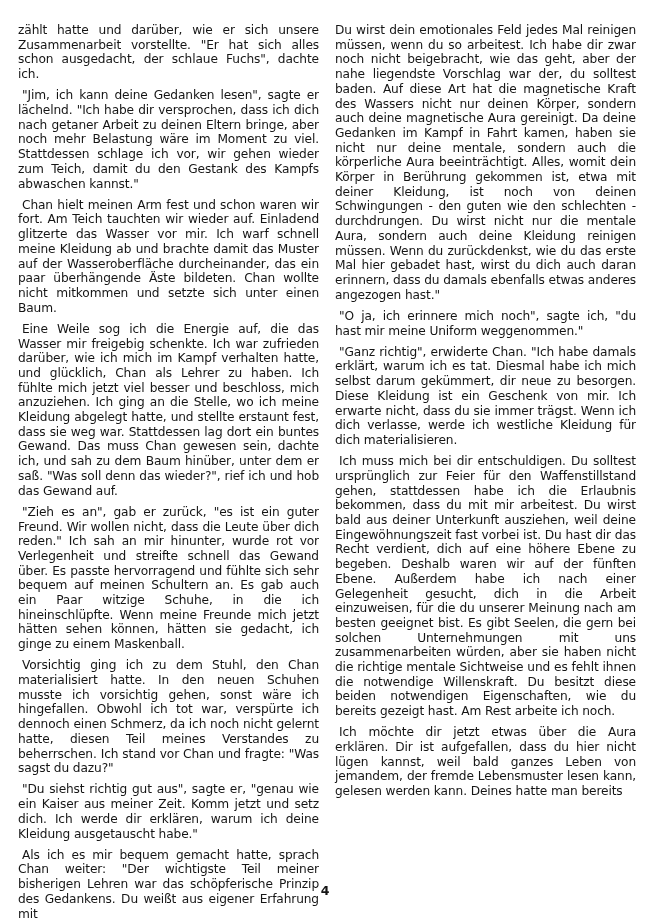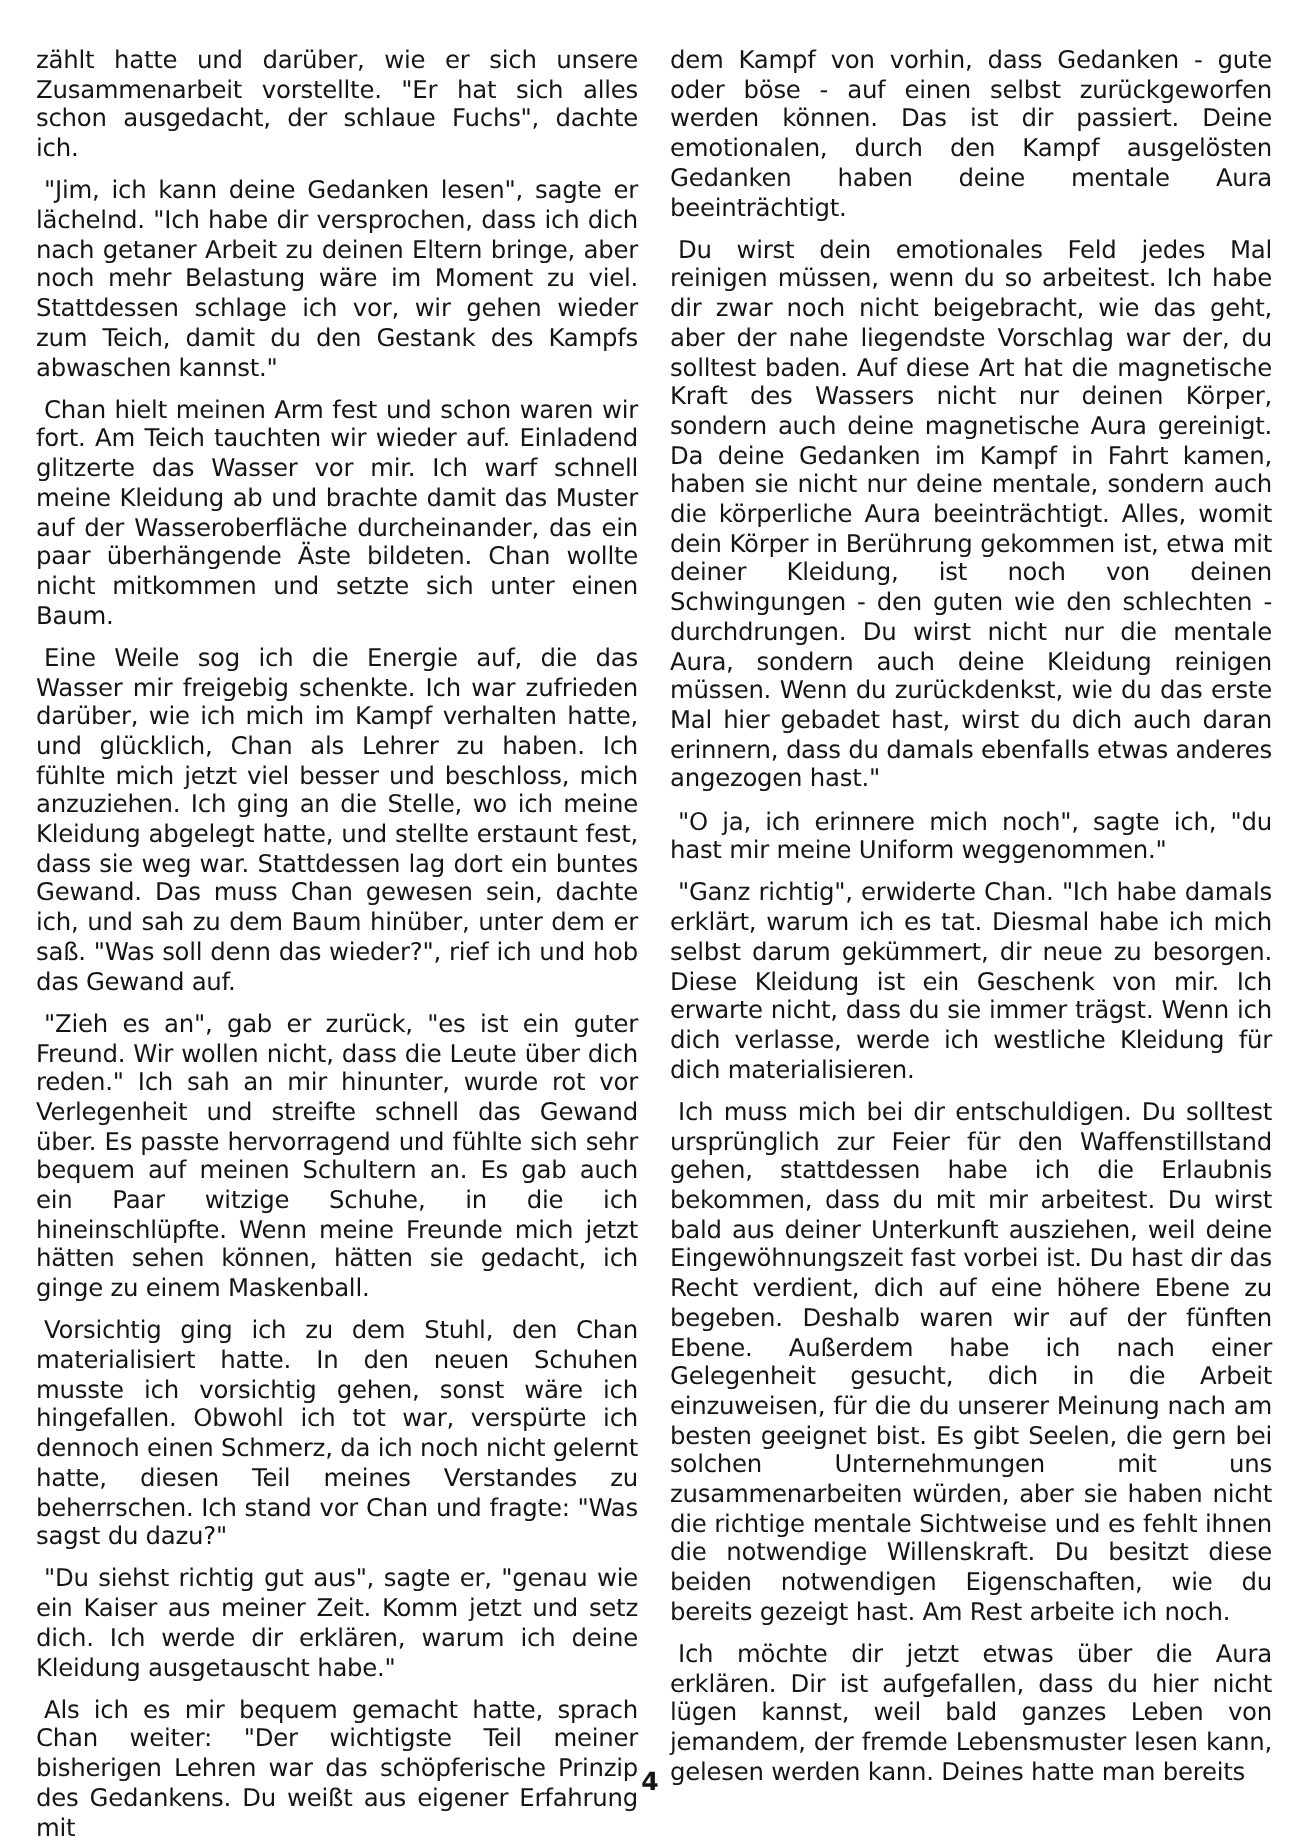--- a/index.html
+++ b/index.html
@@ -58,21 +58,20 @@
         <p>zählt hatte und darüber, wie er sich unsere Zusammenarbeit vorstellte. "Er hat sich alles schon ausgedacht, der schlaue Fuchs", dachte ich.</p>
         <p>"Jim, ich kann deine Gedanken lesen", sagte er lächelnd. "Ich habe dir versprochen, dass ich dich nach getaner Arbeit zu deinen Eltern bringe, aber noch mehr Belastung wäre im Moment zu viel. Stattdessen schlage ich vor, wir gehen wieder zum Teich, damit du den Gestank des Kampfs abwaschen kannst."</p>
         <p>Chan hielt meinen Arm fest und schon waren wir fort. Am Teich tauchten wir wieder auf. Einladend glitzerte das Wasser vor mir. Ich warf schnell meine Kleidung ab und brachte damit das Muster auf der Wasseroberfläche durcheinander, das ein paar überhängende Äste bildeten. Chan wollte nicht mitkommen und setzte sich unter einen Baum.</p>
         <p>Eine Weile sog ich die Energie auf, die das Wasser mir freigebig schenkte. Ich war zufrieden darüber, wie ich mich im Kampf verhalten hatte, und glücklich, Chan als Lehrer zu haben. Ich fühlte mich jetzt viel besser und beschloss, mich anzuziehen. Ich ging an die Stelle, wo ich meine Kleidung abgelegt hatte, und stellte erstaunt fest, dass sie weg war. Stattdessen lag dort ein buntes Gewand. Das muss Chan gewesen sein, dachte ich, und sah zu dem Baum hinüber, unter dem er saß. "Was soll denn das wieder?", rief ich und hob das Gewand auf.</p>
         <p>"Zieh es an", gab er zurück, "es ist ein guter Freund. Wir wollen nicht, dass die Leute über dich reden." Ich sah an mir hinunter, wurde rot vor Verlegenheit und streifte schnell das Gewand über. Es passte hervorragend und fühlte sich sehr bequem auf meinen Schultern an. Es gab auch ein Paar witzige Schuhe, in die ich hineinschlüpfte. Wenn meine Freunde mich jetzt hätten sehen können, hätten sie gedacht, ich ginge zu einem Maskenball.</p>
         <p>Vorsichtig ging ich zu dem Stuhl, den Chan materialisiert hatte. In den neuen Schuhen musste ich vorsichtig gehen, sonst wäre ich hingefallen. Obwohl ich tot war, verspürte ich dennoch einen Schmerz, da ich noch nicht gelernt hatte, diesen Teil meines Verstandes zu beherrschen. Ich stand vor Chan und fragte: "Was sagst du dazu?"</p>
         <p>"Du siehst richtig gut aus", sagte er, "genau wie ein Kaiser aus meiner Zeit. Komm jetzt und setz dich. Ich werde dir erklären, warum ich deine Kleidung ausgetauscht habe."</p>
         <p>Als ich es mir bequem gemacht hatte, sprach Chan weiter: "Der wichtigste Teil meiner bisherigen Lehren war das schöpferische Prinzip des Gedankens. Du weißt aus eigener Erfahrung mit</p>
       </div>
     <div class="column" lang="de">
-        <p>dem Kampf von vorhin, dass Gedanken - gute oder böse - auf einen selbst zurückgeworfen werden können. Das ist dir passiert. Deine emotionalen, durch den Kampf ausgelösten Gedanken haben deine mentale Aura beeinträchtigt.</p>
         <p>Du wirst dein emotionales Feld jedes Mal reinigen müssen, wenn du so arbeitest. Ich habe dir zwar noch nicht beigebracht, wie das geht, aber der nahe liegendste Vorschlag war der, du solltest baden. Auf diese Art hat die magnetische Kraft des Wassers nicht nur deinen Körper, sondern auch deine magnetische Aura gereinigt. Da deine Gedanken im Kampf in Fahrt kamen, haben sie nicht nur deine mentale, sondern auch die körperliche Aura beeinträchtigt. Alles, womit dein Körper in Berührung gekommen ist, etwa mit deiner Kleidung, ist noch von deinen Schwingungen - den guten wie den schlechten - durchdrungen. Du wirst nicht nur die mentale Aura, sondern auch deine Kleidung reinigen müssen. Wenn du zurückdenkst, wie du das erste Mal hier gebadet hast, wirst du dich auch daran erinnern, dass du damals ebenfalls etwas anderes angezogen hast."</p>
         <p>"O ja, ich erinnere mich noch", sagte ich, "du hast mir meine Uniform weggenommen."</p>
         <p>"Ganz richtig", erwiderte Chan. "Ich habe damals erklärt, warum ich es tat. Diesmal habe ich mich selbst darum gekümmert, dir neue zu besorgen. Diese Kleidung ist ein Geschenk von mir. Ich erwarte nicht, dass du sie immer trägst. Wenn ich dich verlasse, werde ich westliche Kleidung für dich materialisieren.</p>
         <p>Ich muss mich bei dir entschuldigen. Du solltest ursprünglich zur Feier für den Waffenstillstand gehen, stattdessen habe ich die Erlaubnis bekommen, dass du mit mir arbeitest. Du wirst bald aus deiner Unterkunft ausziehen, weil deine Eingewöhnungszeit fast vorbei ist. Du hast dir das Recht verdient, dich auf eine höhere Ebene zu begeben. Deshalb waren wir auf der fünften Ebene. Außerdem habe ich nach einer Gelegenheit gesucht, dich in die Arbeit einzuweisen, für die du unserer Meinung nach am besten geeignet bist. Es gibt Seelen, die gern bei solchen Unternehmungen mit uns zusammenarbeiten würden, aber sie haben nicht die richtige mentale Sichtweise und es fehlt ihnen die notwendige Willenskraft. Du besitzt diese beiden notwendigen Eigenschaften, wie du bereits gezeigt hast. Am Rest arbeite ich noch.</p>
         <p>Ich möchte dir jetzt etwas über die Aura erklären. Dir ist aufgefallen, dass du hier nicht lügen kannst, weil bald ganzes Leben von jemandem, der fremde Lebensmuster lesen kann, gelesen werden kann. Deines hatte man bereits</p>
       </div>
   </div>
   <div class="page-number">4</div>
 </div>
 

